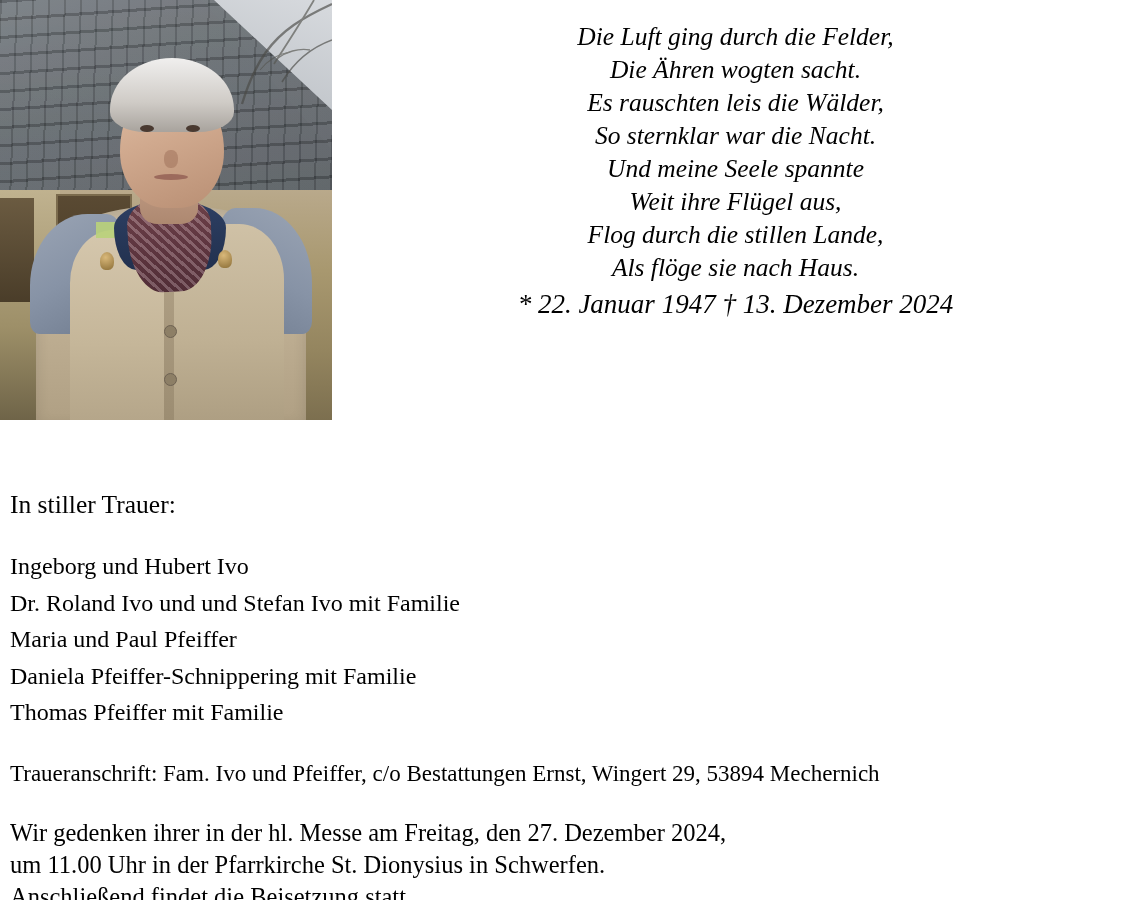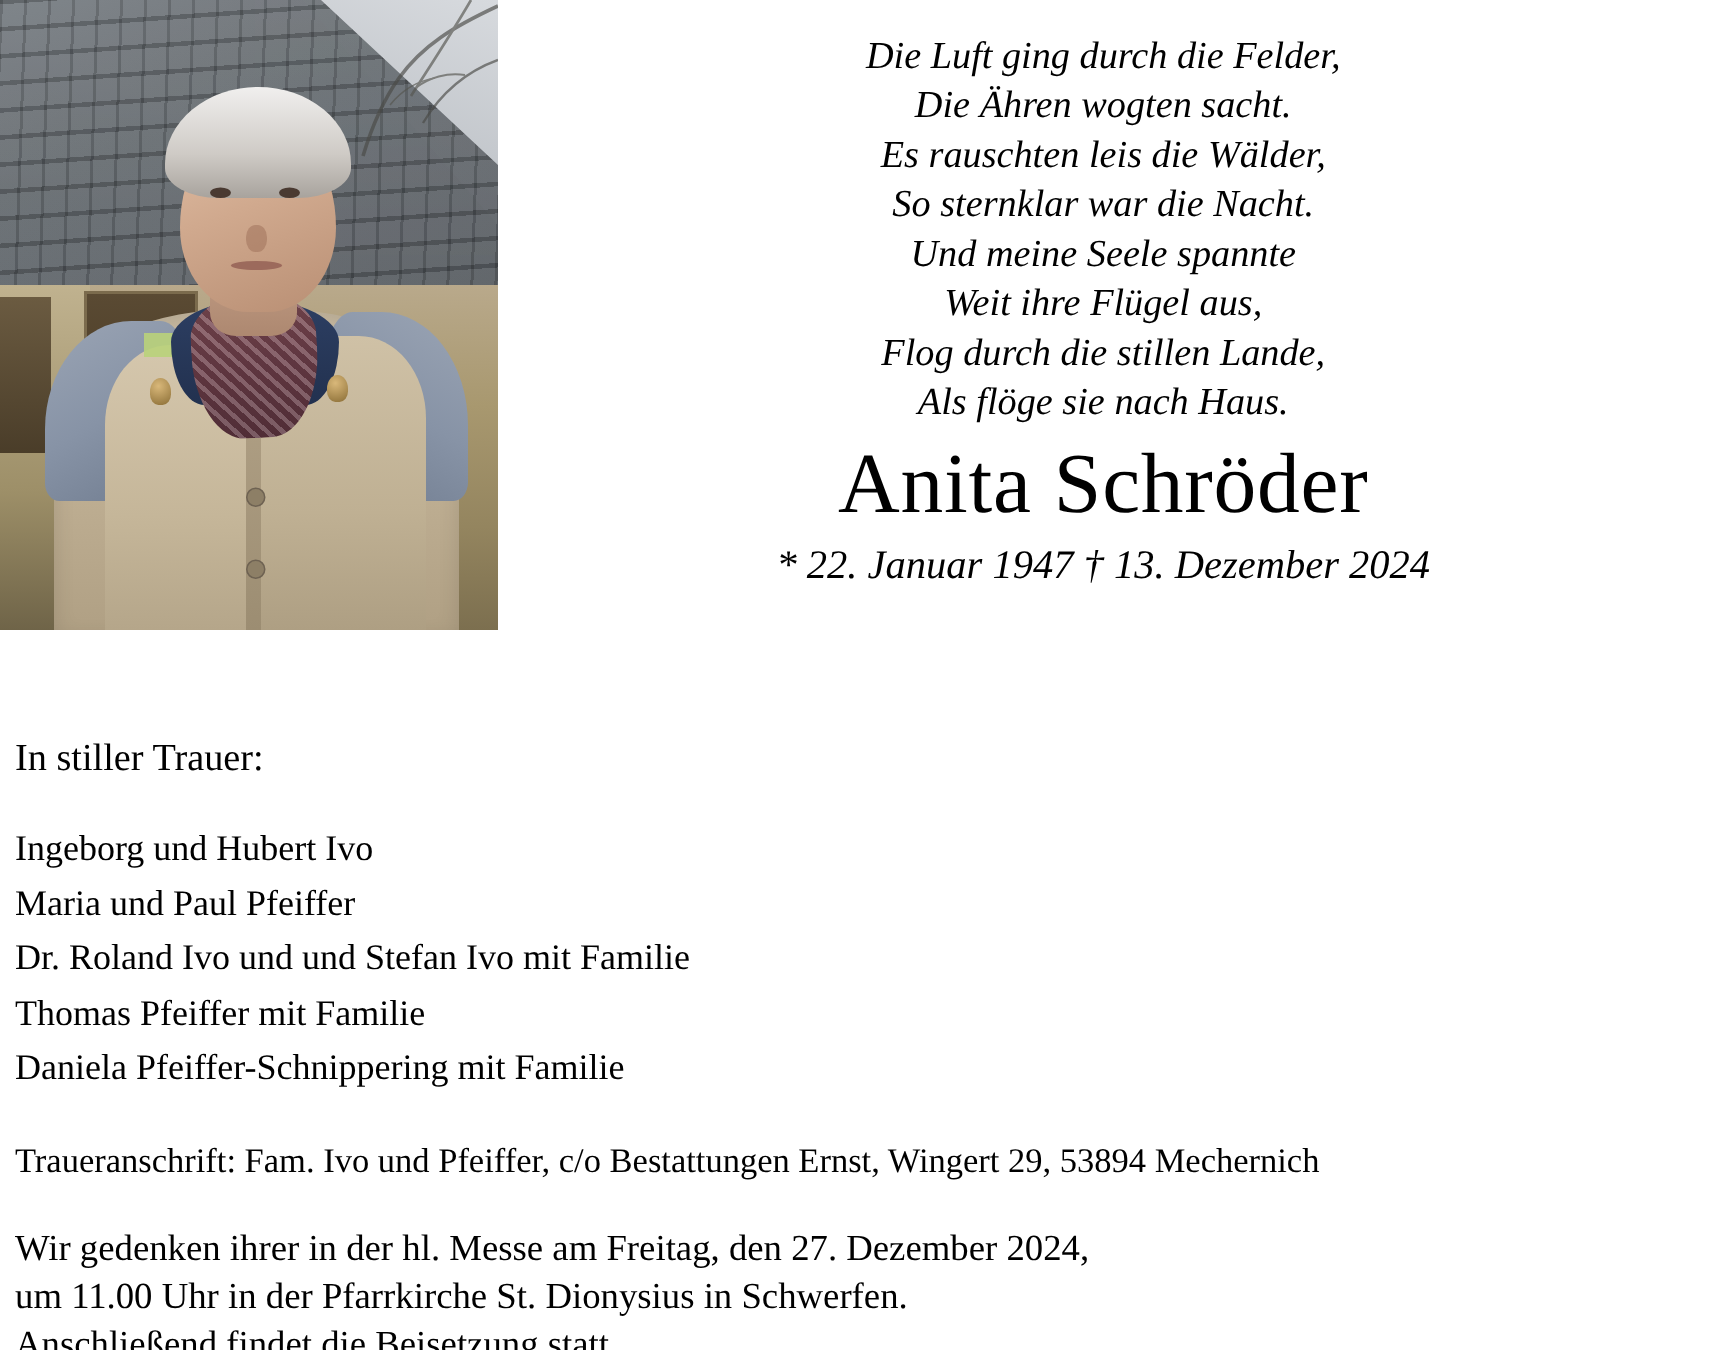--- a/index.html
+++ b/index.html
@@ -381,34 +381,33 @@
       <div class="poem">
         <div>Die Luft ging durch die Felder,</div>
         <div>Die Ähren wogten sacht.</div>
         <div>Es rauschten leis die Wälder,</div>
         <div>So sternklar war die Nacht.</div>
         <div>Und meine Seele spannte</div>
         <div>Weit ihre Flügel aus,</div>
         <div>Flog durch die stillen Lande,</div>
         <div>Als flöge sie nach Haus.</div>
       </div>
-      <div class="name">Anita Schröder</div>
       <div class="dates">
         <span>* 22. Januar 1947</span><span>   </span><span class="dagger">† 13. Dezember 2024</span>
       </div>
     </div>
 
     <div class="lower">
       <div class="mourning-label">In stiller Trauer:</div>
       <div class="family">
         <div>Ingeborg und Hubert Ivo</div>
+        <div>Dr. Roland Ivo und und Stefan Ivo mit Familie</div>
         <div>Maria und Paul Pfeiffer</div>
-        <div>Dr. Roland Ivo und und Stefan Ivo mit Familie</div>
+        <div>Daniela Pfeiffer-Schnippering mit Familie</div>
         <div>Thomas Pfeiffer mit Familie</div>
-        <div>Daniela Pfeiffer-Schnippering mit Familie</div>
       </div>
       <div class="address">Traueranschrift: Fam. Ivo und Pfeiffer, c/o Bestattungen Ernst, Wingert 29, 53894 Mechernich</div>
       <div class="service">
         <div>Wir gedenken ihrer in der hl. Messe am Freitag, den 27. Dezember 2024,</div>
         <div>um 11.00 Uhr in der Pfarrkirche St. Dionysius in Schwerfen.</div>
         <div>Anschließend findet die Beisetzung statt.</div>
       </div>
     </div>
 
   </div>

